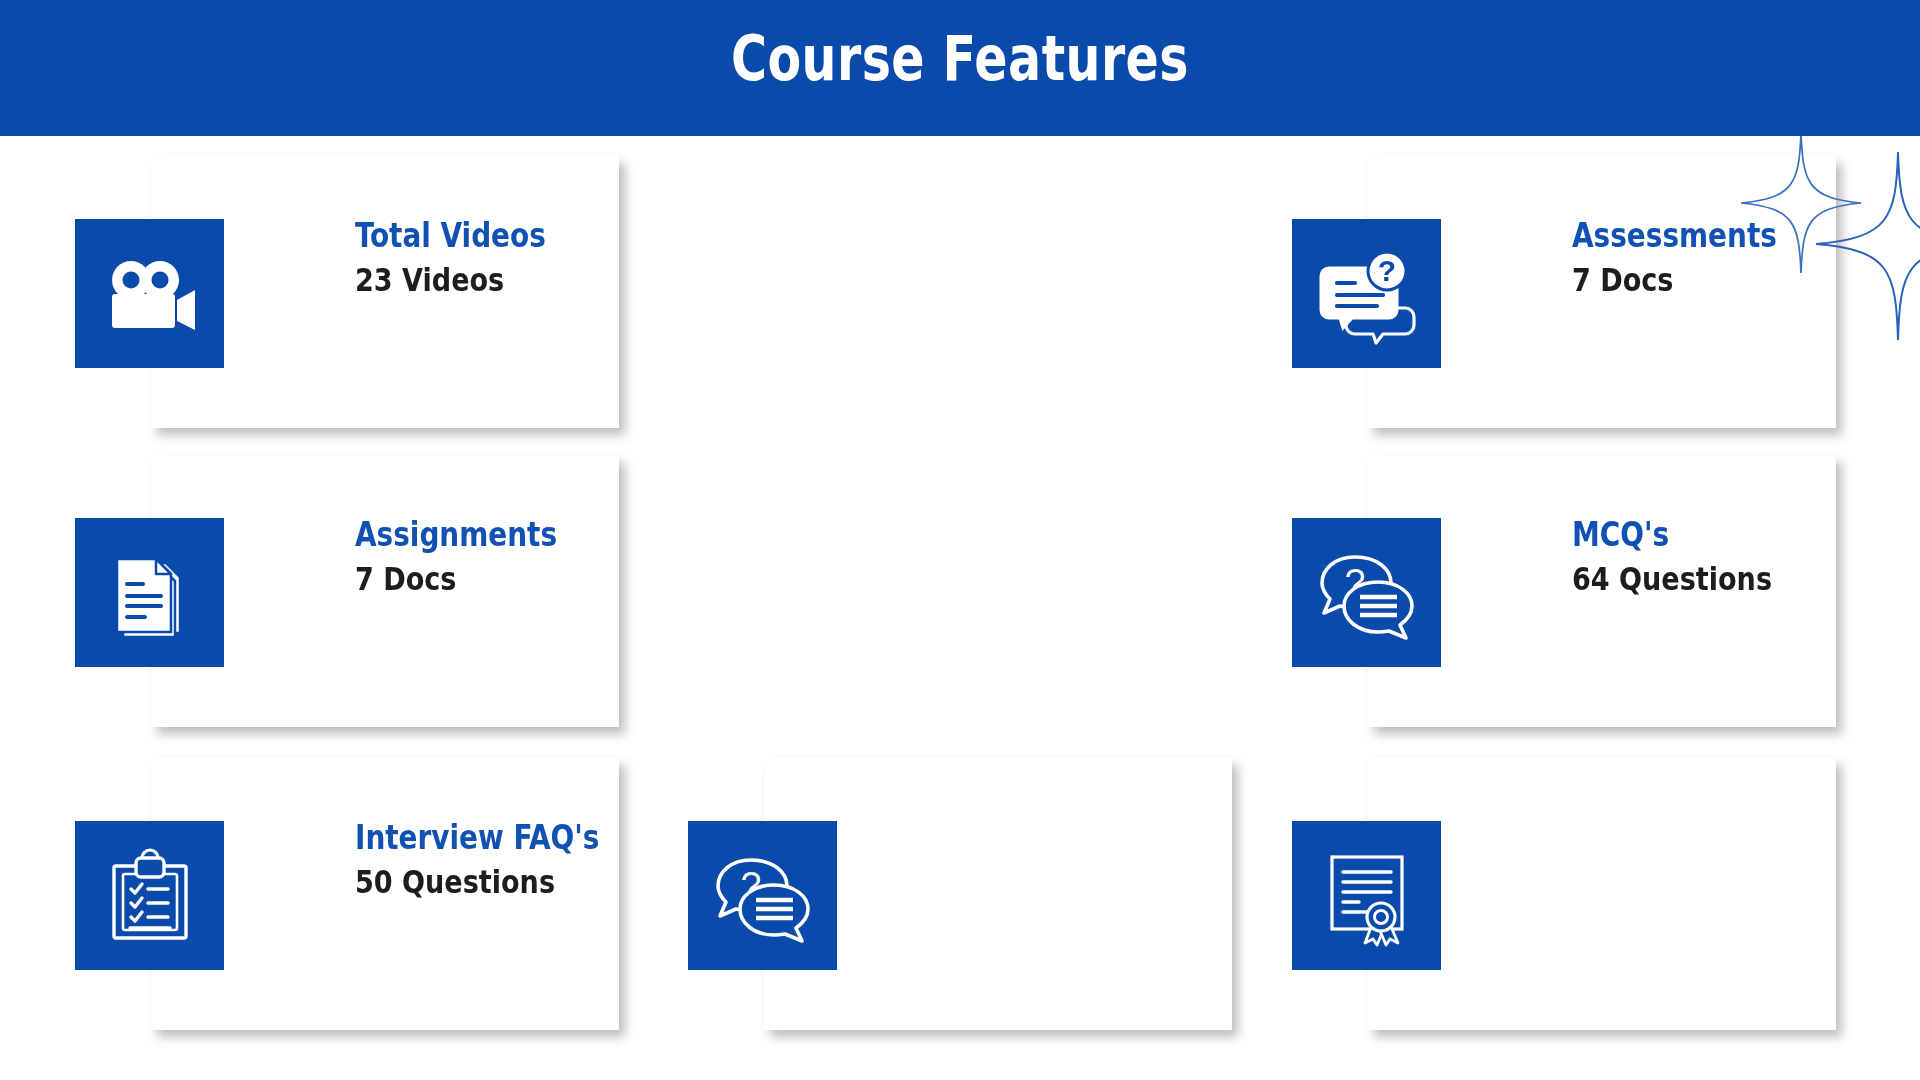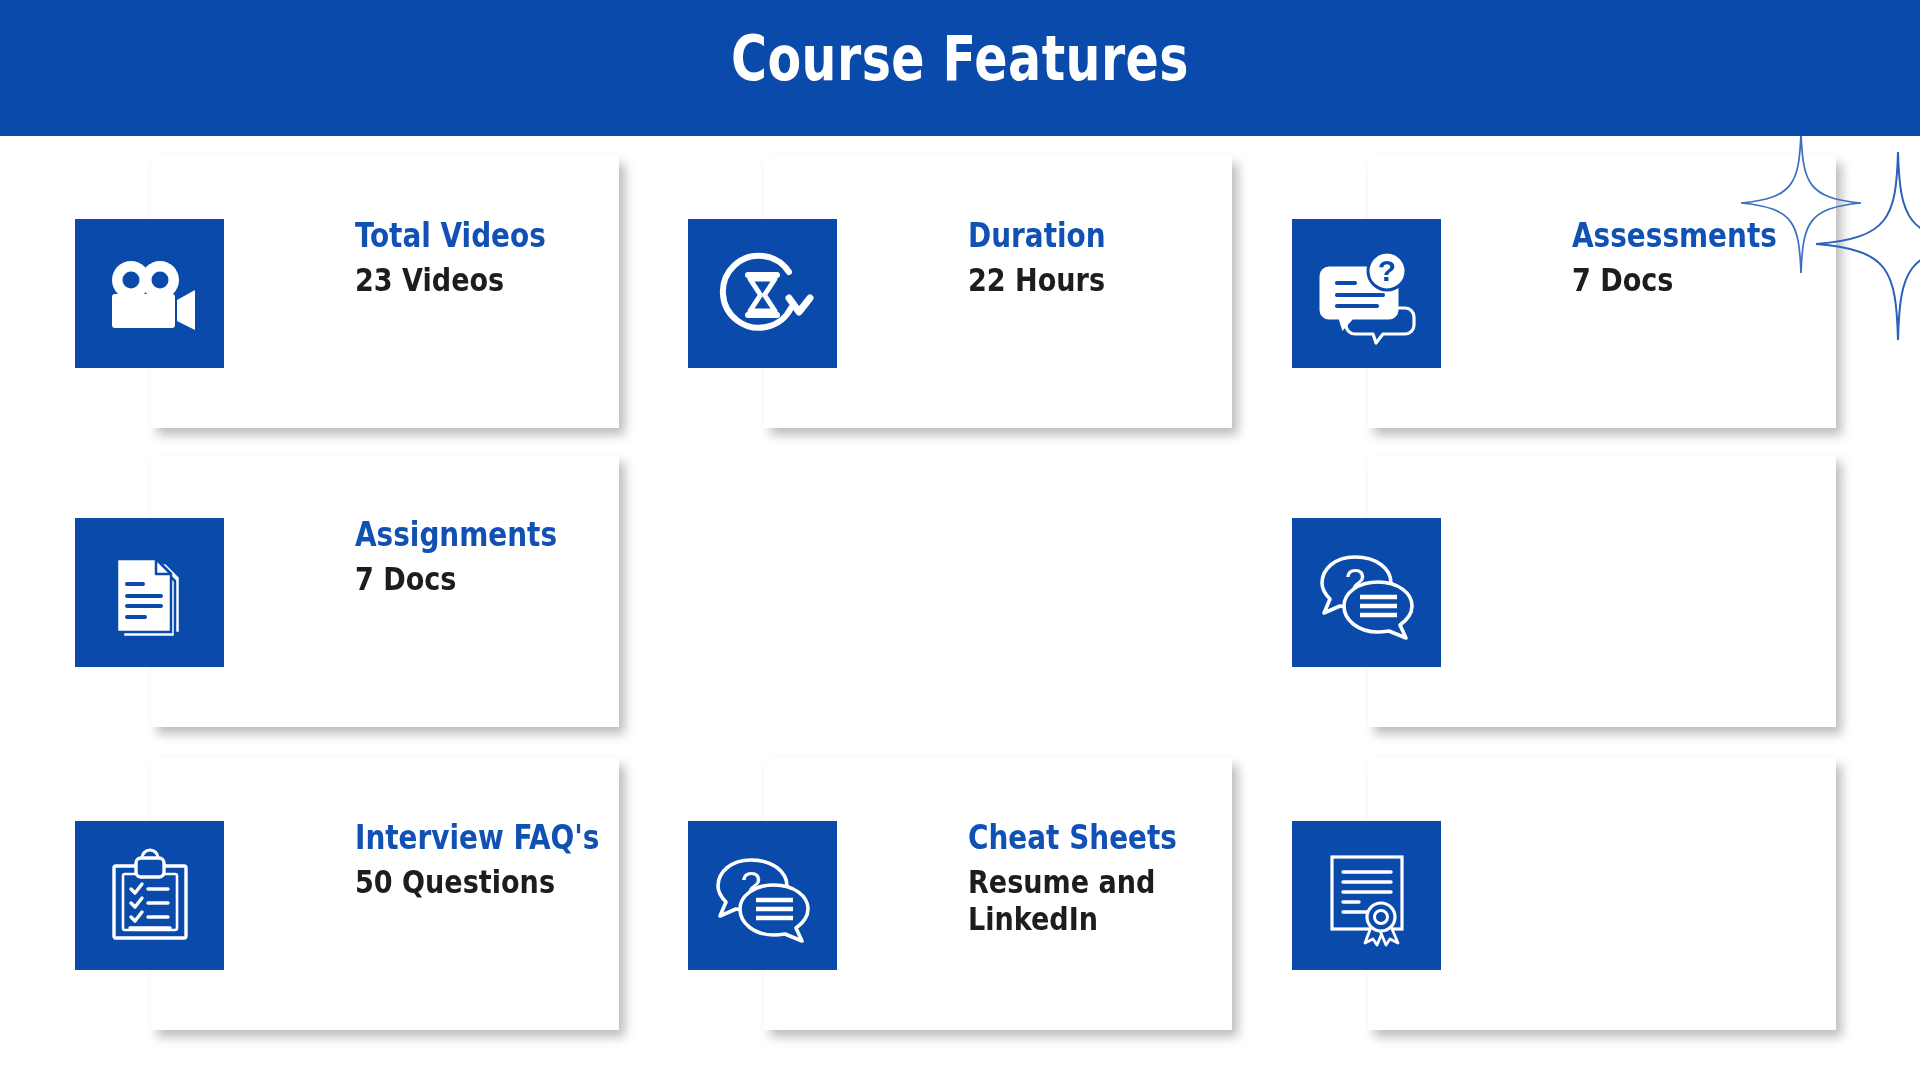--- a/index.html
+++ b/index.html
@@ -179,40 +179,20 @@
           <path d="M79 58 L97 48 L97 88 L79 79 Z"></path>
         </g>
       </svg>
     </div>
     <div class="card-text">
       <div class="card-label">Total Videos</div>
       <div class="card-value">23 Videos</div>
     </div>
   </div>
 
-  <div class="card-wrap col-2 row-1">
-    <div class="card"></div>
-    <div class="icon-tile">
-      <svg width="104" height="104" viewBox="0 0 104 104">
-        <g fill="none" stroke="#ffffff" stroke-width="6" stroke-linecap="round">
-          <path d="M78 30 A36 36 0 1 0 80 66"></path>
-        </g>
-        <path d="M78 56 L88 70 L99 56" fill="none" stroke="#ffffff" stroke-width="7" stroke-linecap="round" stroke-linejoin="round"></path>
-        <g fill="#ffffff">
-          <rect x="34" y="30" width="35" height="6" rx="3"></rect>
-          <rect x="34" y="70" width="35" height="6" rx="3"></rect>
-        </g>
-        <path d="M39 37 L64 37 L53.5 53 L64 69 L39 69 L49.5 53 Z" fill="none" stroke="#ffffff" stroke-width="5" stroke-linejoin="round"></path>
-      </svg>
-    </div>
-    <div class="card-text">
-      <div class="card-label">Duration</div>
-      <div class="card-value">22 Hours</div>
-    </div>
-  </div>
 
   <div class="card-wrap col-3 row-1">
     <div class="card"></div>
     <div class="icon-tile">
       <svg width="104" height="104" viewBox="0 0 104 104">
 
         <path d="M40 66 h50 a9 9 0 0 1 9 9 v8 a9 9 0 0 1 -9 9 h-22 l-7 9 l-3 -9 h-18 a9 9 0 0 1 -9 -9 v-8 a9 9 0 0 1 9 -9 z" fill="#0a4aab" stroke="#ffffff" stroke-width="3.2" stroke-linejoin="round"></path>
 
         <path d="M14 26 h60 a8 8 0 0 1 8 8 v34 a8 8 0 0 1 -8 8 h-37 l-9 10 l-3 -10 h-11 a8 8 0 0 1 -8 -8 v-34 a8 8 0 0 1 8 -8 z" fill="#ffffff" stroke="#ffffff" stroke-width="3"></path>
         <g stroke="#0a4aab" stroke-width="4.2" stroke-linecap="round">
@@ -264,20 +244,24 @@
         <path d="M40 16 C62 16 76 28 76 42 C76 56 62 67 40 67 C34 67 29 66 25 65 L9 72 L15 58 C10 53 7 48 7 42 C7 28 20 16 40 16 Z" fill="none" stroke="#ffffff" stroke-width="3.6" stroke-linejoin="round"></path>
         <text x="40" y="55" text-anchor="middle" font-family="'Liberation Sans', sans-serif" font-size="38" font-weight="400" fill="#ffffff">?</text>
 
         <path d="M63 41 C83 41 97 52 97 65 C97 73 92 79 85 84 L91 97 L74 90 C70 90.6 66 91 63 91 C43 91 29 79 29 65 C29 52 43 41 63 41 Z" fill="#0a4aab" stroke="#ffffff" stroke-width="3.6" stroke-linejoin="round"></path>
         <g stroke="#ffffff" stroke-width="4.5">
           <line x1="45" y1="56" x2="82" y2="56"></line>
           <line x1="45" y1="65" x2="82" y2="65"></line>
           <line x1="45" y1="74" x2="82" y2="74"></line>
         </g>
       </svg>
+    </div>
+    <div class="card-text">
+      <div class="card-label">MCQ's</div>
+      <div class="card-value">64 Questions</div>
     </div>
   </div>
 
   <div class="card-wrap col-1 row-3">
     <div class="card"></div>
     <div class="icon-tile">
       <svg width="104" height="104" viewBox="0 0 104 104">
 
         <rect x="16" y="22" width="72" height="72" rx="2" fill="none" stroke="#ffffff" stroke-width="3.4"></rect>
         <rect x="25" y="30" width="54" height="56" rx="2" fill="none" stroke="#ffffff" stroke-width="2.6"></rect>
@@ -309,24 +293,20 @@
         <path d="M40 16 C62 16 76 28 76 42 C76 56 62 67 40 67 C34 67 29 66 25 65 L9 72 L15 58 C10 53 7 48 7 42 C7 28 20 16 40 16 Z" fill="none" stroke="#ffffff" stroke-width="3.6" stroke-linejoin="round"></path>
         <text x="40" y="55" text-anchor="middle" font-family="'Liberation Sans', sans-serif" font-size="38" font-weight="400" fill="#ffffff">?</text>
         <path d="M63 41 C83 41 97 52 97 65 C97 73 92 79 85 84 L91 97 L74 90 C70 90.6 66 91 63 91 C43 91 29 79 29 65 C29 52 43 41 63 41 Z" fill="#0a4aab" stroke="#ffffff" stroke-width="3.6" stroke-linejoin="round"></path>
         <g stroke="#ffffff" stroke-width="4.5">
           <line x1="45" y1="56" x2="82" y2="56"></line>
           <line x1="45" y1="65" x2="82" y2="65"></line>
           <line x1="45" y1="74" x2="82" y2="74"></line>
         </g>
       </svg>
     </div>
-    <div class="card-text">
-      <div class="card-label">Cheat Sheets</div>
-      <div class="card-value two-line">Resume and LinkedIn</div>
-    </div>
   </div>
 
   <div class="card-wrap col-3 row-3">
     <div class="card"></div>
     <div class="icon-tile">
       <svg width="104" height="104" viewBox="0 0 104 104">
         <rect x="17" y="13" width="70" height="72" fill="none" stroke="#ffffff" stroke-width="3.2"></rect>
         <g stroke="#ffffff" stroke-width="3.4" stroke-linecap="round">
           <line x1="28" y1="28" x2="76" y2="28"></line>
           <line x1="28" y1="38" x2="76" y2="38"></line>

